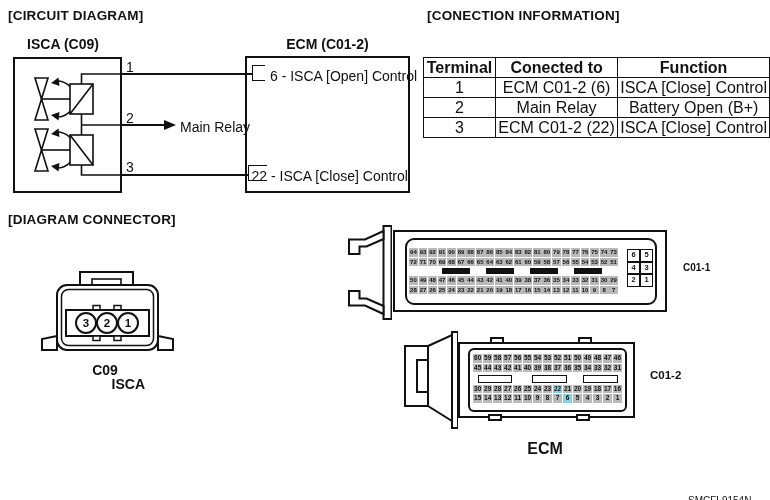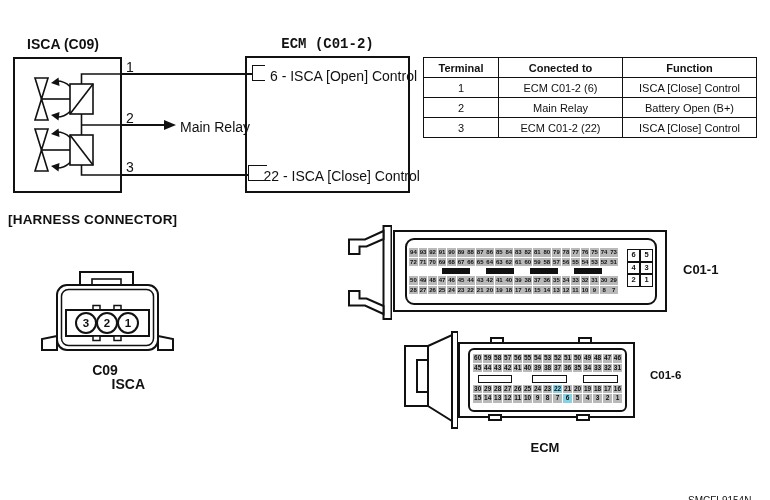--- a/index.html
+++ b/index.html
@@ -12,44 +12,45 @@
   .sec-title{font-size:13.5px;font-weight:bold;letter-spacing:.2px;white-space:nowrap;}
   .box{border:2px solid var(--line);box-sizing:border-box;background:#fff;}
   .wire{background:var(--line);height:2px;}
   .lbl{font-size:14px;white-space:nowrap;}
   .bold{font-weight:bold;}
   .ctr{text-align:center;}
   .bracket{border:1.8px solid var(--line);border-right:none;box-sizing:border-box;}
   .arrow-right{width:0;height:0;border-top:5.5px solid transparent;border-bottom:5.5px solid transparent;border-left:12px solid var(--line);}
   
   table.info{border-collapse:collapse;background:#fff;}
-  table.info th,table.info td{border:1.6px solid var(--line);font-size:11px;text-align:center;padding:0 2px;height:19px;white-space:nowrap;}
+  table.info th,table.info td{border:1.6px solid var(--line);font-size:16px;text-align:center;padding:0 2px;height:19px;white-space:nowrap;}
   table.info th{font-weight:bold;}
   
   .pin-row{display:flex;}
   .pin-cell{background:var(--pin-fill);color:#111;text-align:center;font-weight:bold;box-sizing:border-box;overflow:hidden;}
   .pin-hl{background:var(--pin-hl);}
   .grid-c011 .pin-cell{width:8.9px;height:8.6px;margin:0 .65px 1px 0;font-size:6px;line-height:8.6px;}
   .grid-c011 .pin-row:nth-child(2){margin-bottom:9px;}
   .grid-c012 .pin-cell{width:9.4px;height:8.6px;margin:0 .6px 1px 0;font-size:6.5px;line-height:8.6px;}
   .grid-c012 .pin-row:nth-child(2){margin-bottom:11.5px;}
   .side-block .pin-cell{width:13px;height:12.5px;margin:0;background:#fff;border:1.3px solid var(--line);font-size:7.5px;line-height:10px;font-weight:bold;}
   .key-bar{position:absolute;background:var(--line);width:28px;height:5.5px;top:43px;}
   .slot{position:absolute;border:1.8px solid var(--line);background:#fff;height:8px;top:44.5px;box-sizing:border-box;}
   .tab{position:absolute;border:2px solid var(--line);background:#fff;box-sizing:border-box;width:14px;height:7px;}
   svg{display:block;}
 </style>
 </head>
 <body>
 
 <div class="canvas" style="--line: #111111; --pin-fill: #b9b9b9; --pin-hl: #85d2e4;">
 
+  <div class="abs sec-title" style="left:8px;top:8px;">[CIRCUIT DIAGRAM]</div>
 
   <div class="abs lbl bold ctr" style="left:8px;top:36px;width:110px;">ISCA (C09)</div>
-  <div class="abs lbl bold ctr" style="left:245px;top:36px;width:165px;font-family:Liberation Mono, monospace;">ECM (C01-2)</div>
+  <div class="abs lbl bold ctr" style="left:245px;top:36px;width:165px;">ECM (C01-2)</div>
 
   <div class="abs box" style="left:13px;top:57px;width:109px;height:136px;"></div>
   <svg class="abs" style="left:13px;top:57px;" width="109" height="136" viewBox="0 0 109 136">
     <g stroke="#111" stroke-width="1.6" fill="none">
 
       <polyline points="68.5,27 68.5,17 109,17"></polyline>
       <polyline points="68.5,57 68.5,78"></polyline>
       <line x1="68.5" y1="68" x2="109" y2="68"></line>
       <polyline points="68.5,108 68.5,118 109,118"></polyline>
 
@@ -83,22 +84,23 @@
   <div class="abs arrow-right" style="left:164px;top:119.5px;"></div>
   <div class="abs lbl" style="left:180px;top:118.5px;">Main Relay</div>
 
   <div class="abs lbl" style="left:126px;top:159px;">3</div>
   <div class="abs wire" style="left:122px;top:174px;width:126px;"></div>
 
   <div class="abs bracket" style="left:252px;top:65px;width:13px;height:16px;"></div>
   <div class="abs lbl" style="left:270px;top:67.5px;">6 - ISCA [Open] Control</div>
 
   <div class="abs bracket" style="left:248px;top:165px;width:19px;height:16px;"></div>
-  <div class="abs lbl" style="left:251.5px;top:167.5px;margin-left:12px;">22 - ISCA [Close] Control</div>
-
+  <div class="abs lbl" style="left:251.5px;top:167.5px;">22 - ISCA [Close] Control</div>
+
+  <div class="abs sec-title" style="left:427px;top:8px;">[CONECTION INFORMATION]</div>
 
   <table class="info abs" style="left:423px;top:57px;">
     <tbody>
         <tr>
       <th style="width:70px;">Terminal</th>
       <th style="width:119px;">Conected to</th>
       <th style="width:129px;">Function</th>
     </tr>
     <tr>
       <td>1</td>
@@ -111,21 +113,21 @@
       <td>Battery Open (B+)</td>
     </tr>
     <tr>
       <td>3</td>
       <td>ECM C01-2 (22)</td>
       <td>ISCA [Close] Control</td>
     </tr>
   </tbody>
     </table>
 
-  <div class="abs sec-title" style="left:8px;top:212px;">[HARNESS CONNECTOR]</div>
+  <div class="abs sec-title" style="left:8px;top:212px;">[DIAGRAM CONNECTOR]</div>
 
   <svg class="abs" style="left:40px;top:262px;" width="140" height="100" viewBox="0 0 140 100">
     <g stroke="#111" stroke-width="2" fill="#fff">
       <rect x="40" y="10" width="53" height="13"></rect>
       <rect x="52" y="17" width="29" height="6" stroke-width="1.6"></rect>
       <polygon points="17,74 2,77 2,88 17,88"></polygon>
       <polygon points="118,74 133,77 133,88 118,88"></polygon>
       <rect x="17" y="23" width="101" height="65" rx="10"></rect>
       <rect x="21.5" y="27.5" width="92" height="56" rx="7" stroke-width="1.5"></rect>
       <rect x="53" y="43.5" width="7" height="4.5" stroke-width="1.5"></rect>
@@ -266,21 +268,21 @@
         <div class="pin-row">
           <span class="pin-cell">4</span>
           <span class="pin-cell">3</span>
         </div>
         <div class="pin-row">
           <span class="pin-cell">2</span>
           <span class="pin-cell">1</span>
         </div>
       </div>
   </div>
-  <div class="abs lbl bold" style="left:683px;top:262px;font-size:13px;">C01-1</div>
+  <div class="abs lbl bold" style="left:683px;top:262px;font-size:10px;">C01-1</div>
 
   <div class="abs" style="left:398px;top:330px;width:250px;height:100px;">
     <svg class="abs" style="left:0;top:0;" width="60" height="100" viewBox="0 0 60 100">
       <g stroke="#111" stroke-width="2" fill="#fff">
         <polygon points="30,16 54,5 54,91 30,76"></polygon>
         <path d="M30,16 L7,16 L7,76 L30,76 L30,62 L19,62 L19,30 L30,30 Z"></path>
         <rect x="54" y="2" width="6" height="96"></rect>
       </g>
     </svg>
     <div class="tab" style="left:92px;top:7px;"></div>
@@ -356,19 +358,19 @@
           <span class="pin-cell">4</span>
           <span class="pin-cell">3</span>
           <span class="pin-cell">2</span>
           <span class="pin-cell">1</span>
         </div>
       </div>
     <div class="slot" style="left:80px;width:34px;"></div>
     <div class="slot" style="left:134px;width:35px;"></div>
     <div class="slot" style="left:185px;width:35px;"></div>
   </div>
-  <div class="abs lbl bold" style="left:650px;top:369px;font-size:11.5px;">C01-6</div>
-
-  <div class="abs lbl bold ctr" style="left:515px;top:440px;width:60px;font-size:13px;">ECM</div>
+  <div class="abs lbl bold" style="left:650px;top:369px;font-size:11.5px;">C01-2</div>
+
+  <div class="abs lbl bold ctr" style="left:515px;top:440px;width:60px;font-size:16px;">ECM</div>
 
   <div class="abs" style="left:688px;top:495px;font-size:10px;">SMCFL9154N</div>
 
 </div>
 
 </body></html>

